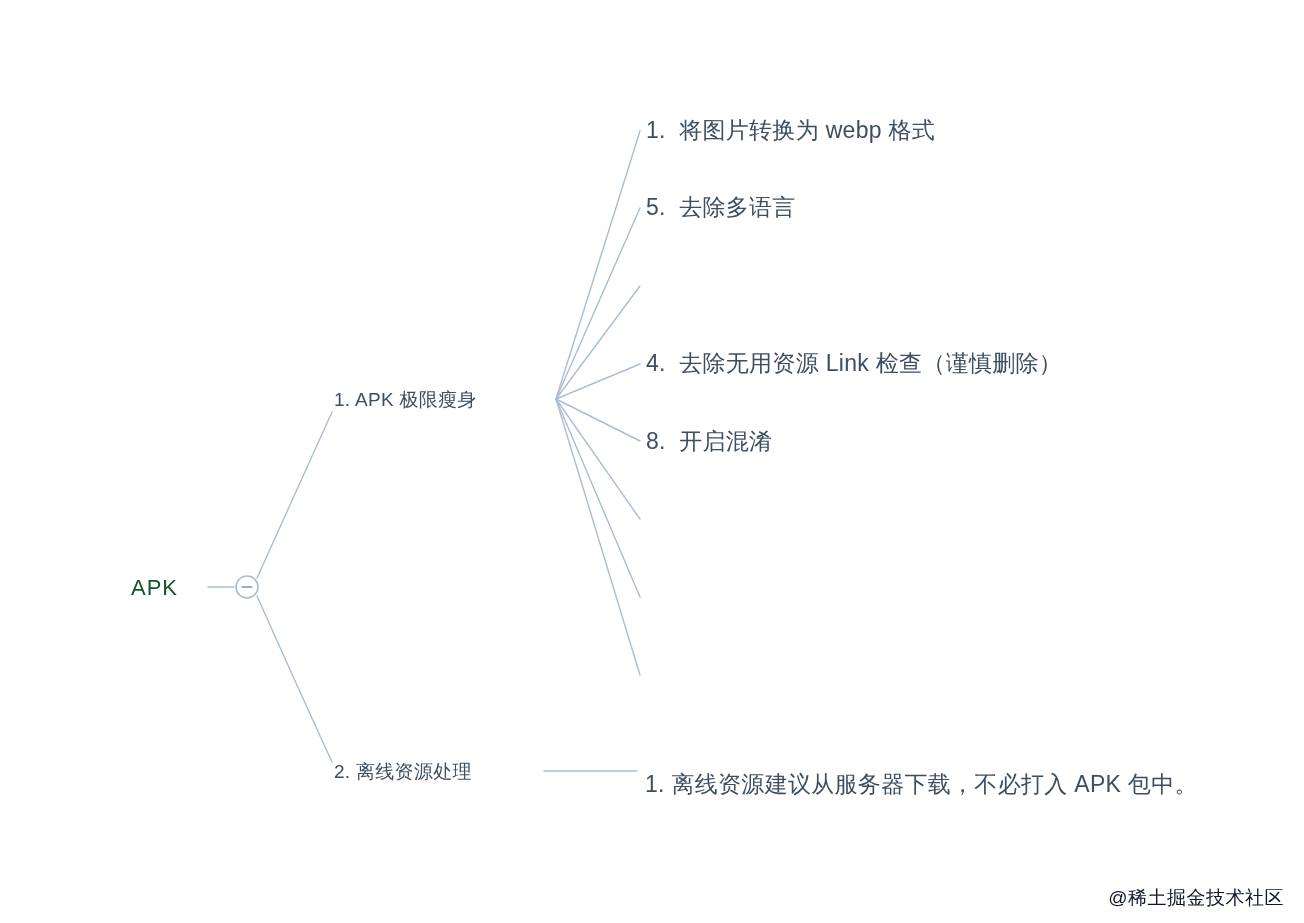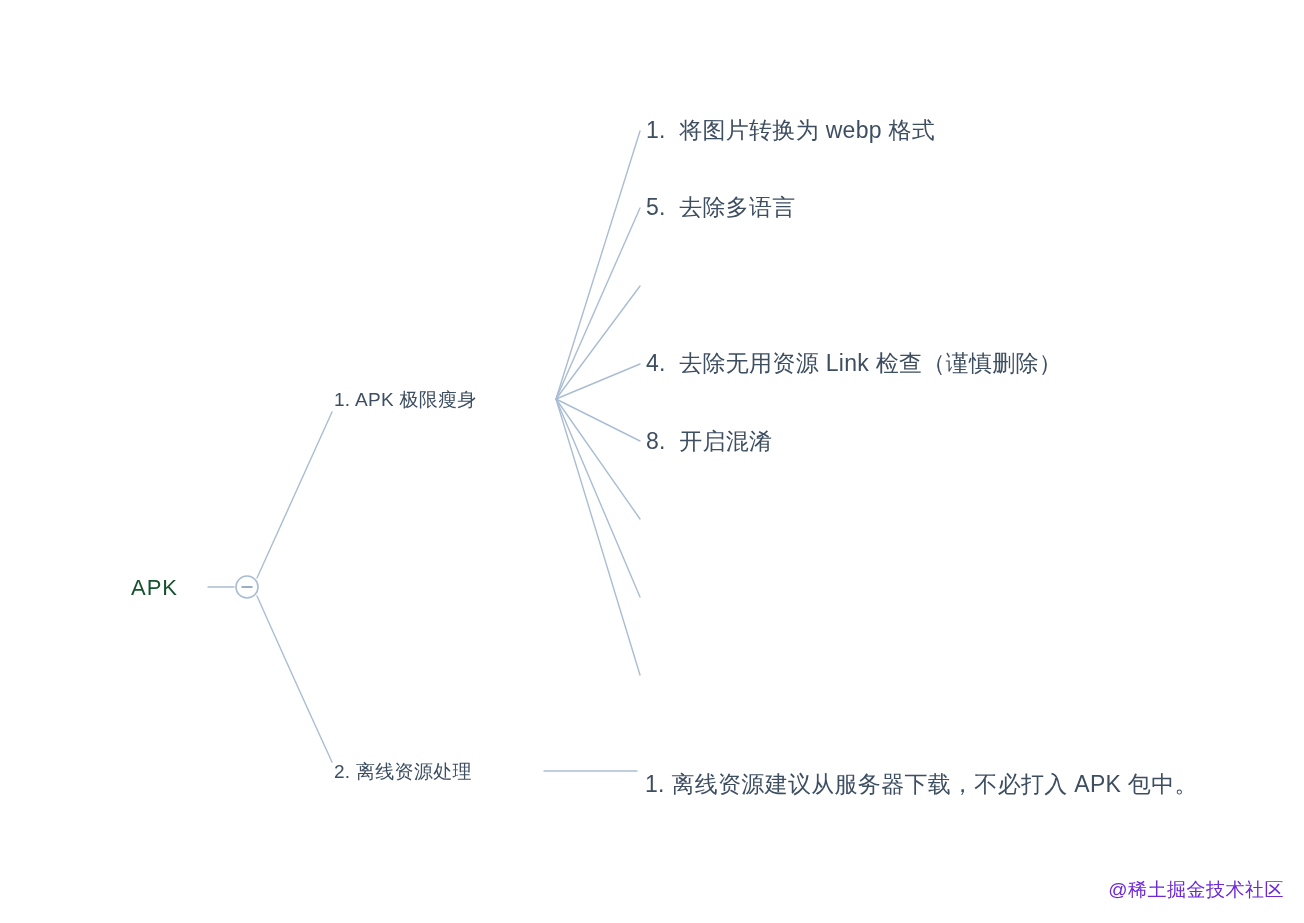--- a/index.html
+++ b/index.html
@@ -29,22 +29,22 @@
   .branch-node { font-size: 19px; }
   .child-node { font-size: 23px; }
   .child-wrap {
     white-space: normal;
     width: 565px;
     line-height: 1.55;
   }
   .watermark {
     position: absolute;
     right: 20px;
-    bottom: 20px;
-    color: #6d28d9;
+    bottom: 12px;
+    color: #0f172a;
     font-size: 19px;
     letter-spacing: 0.5px;
   }
 </style>
 </head>
 <body>
 
 <div class="canvas">
 
   <svg class="links" width="1304" height="923" viewBox="0 0 1304 923">

